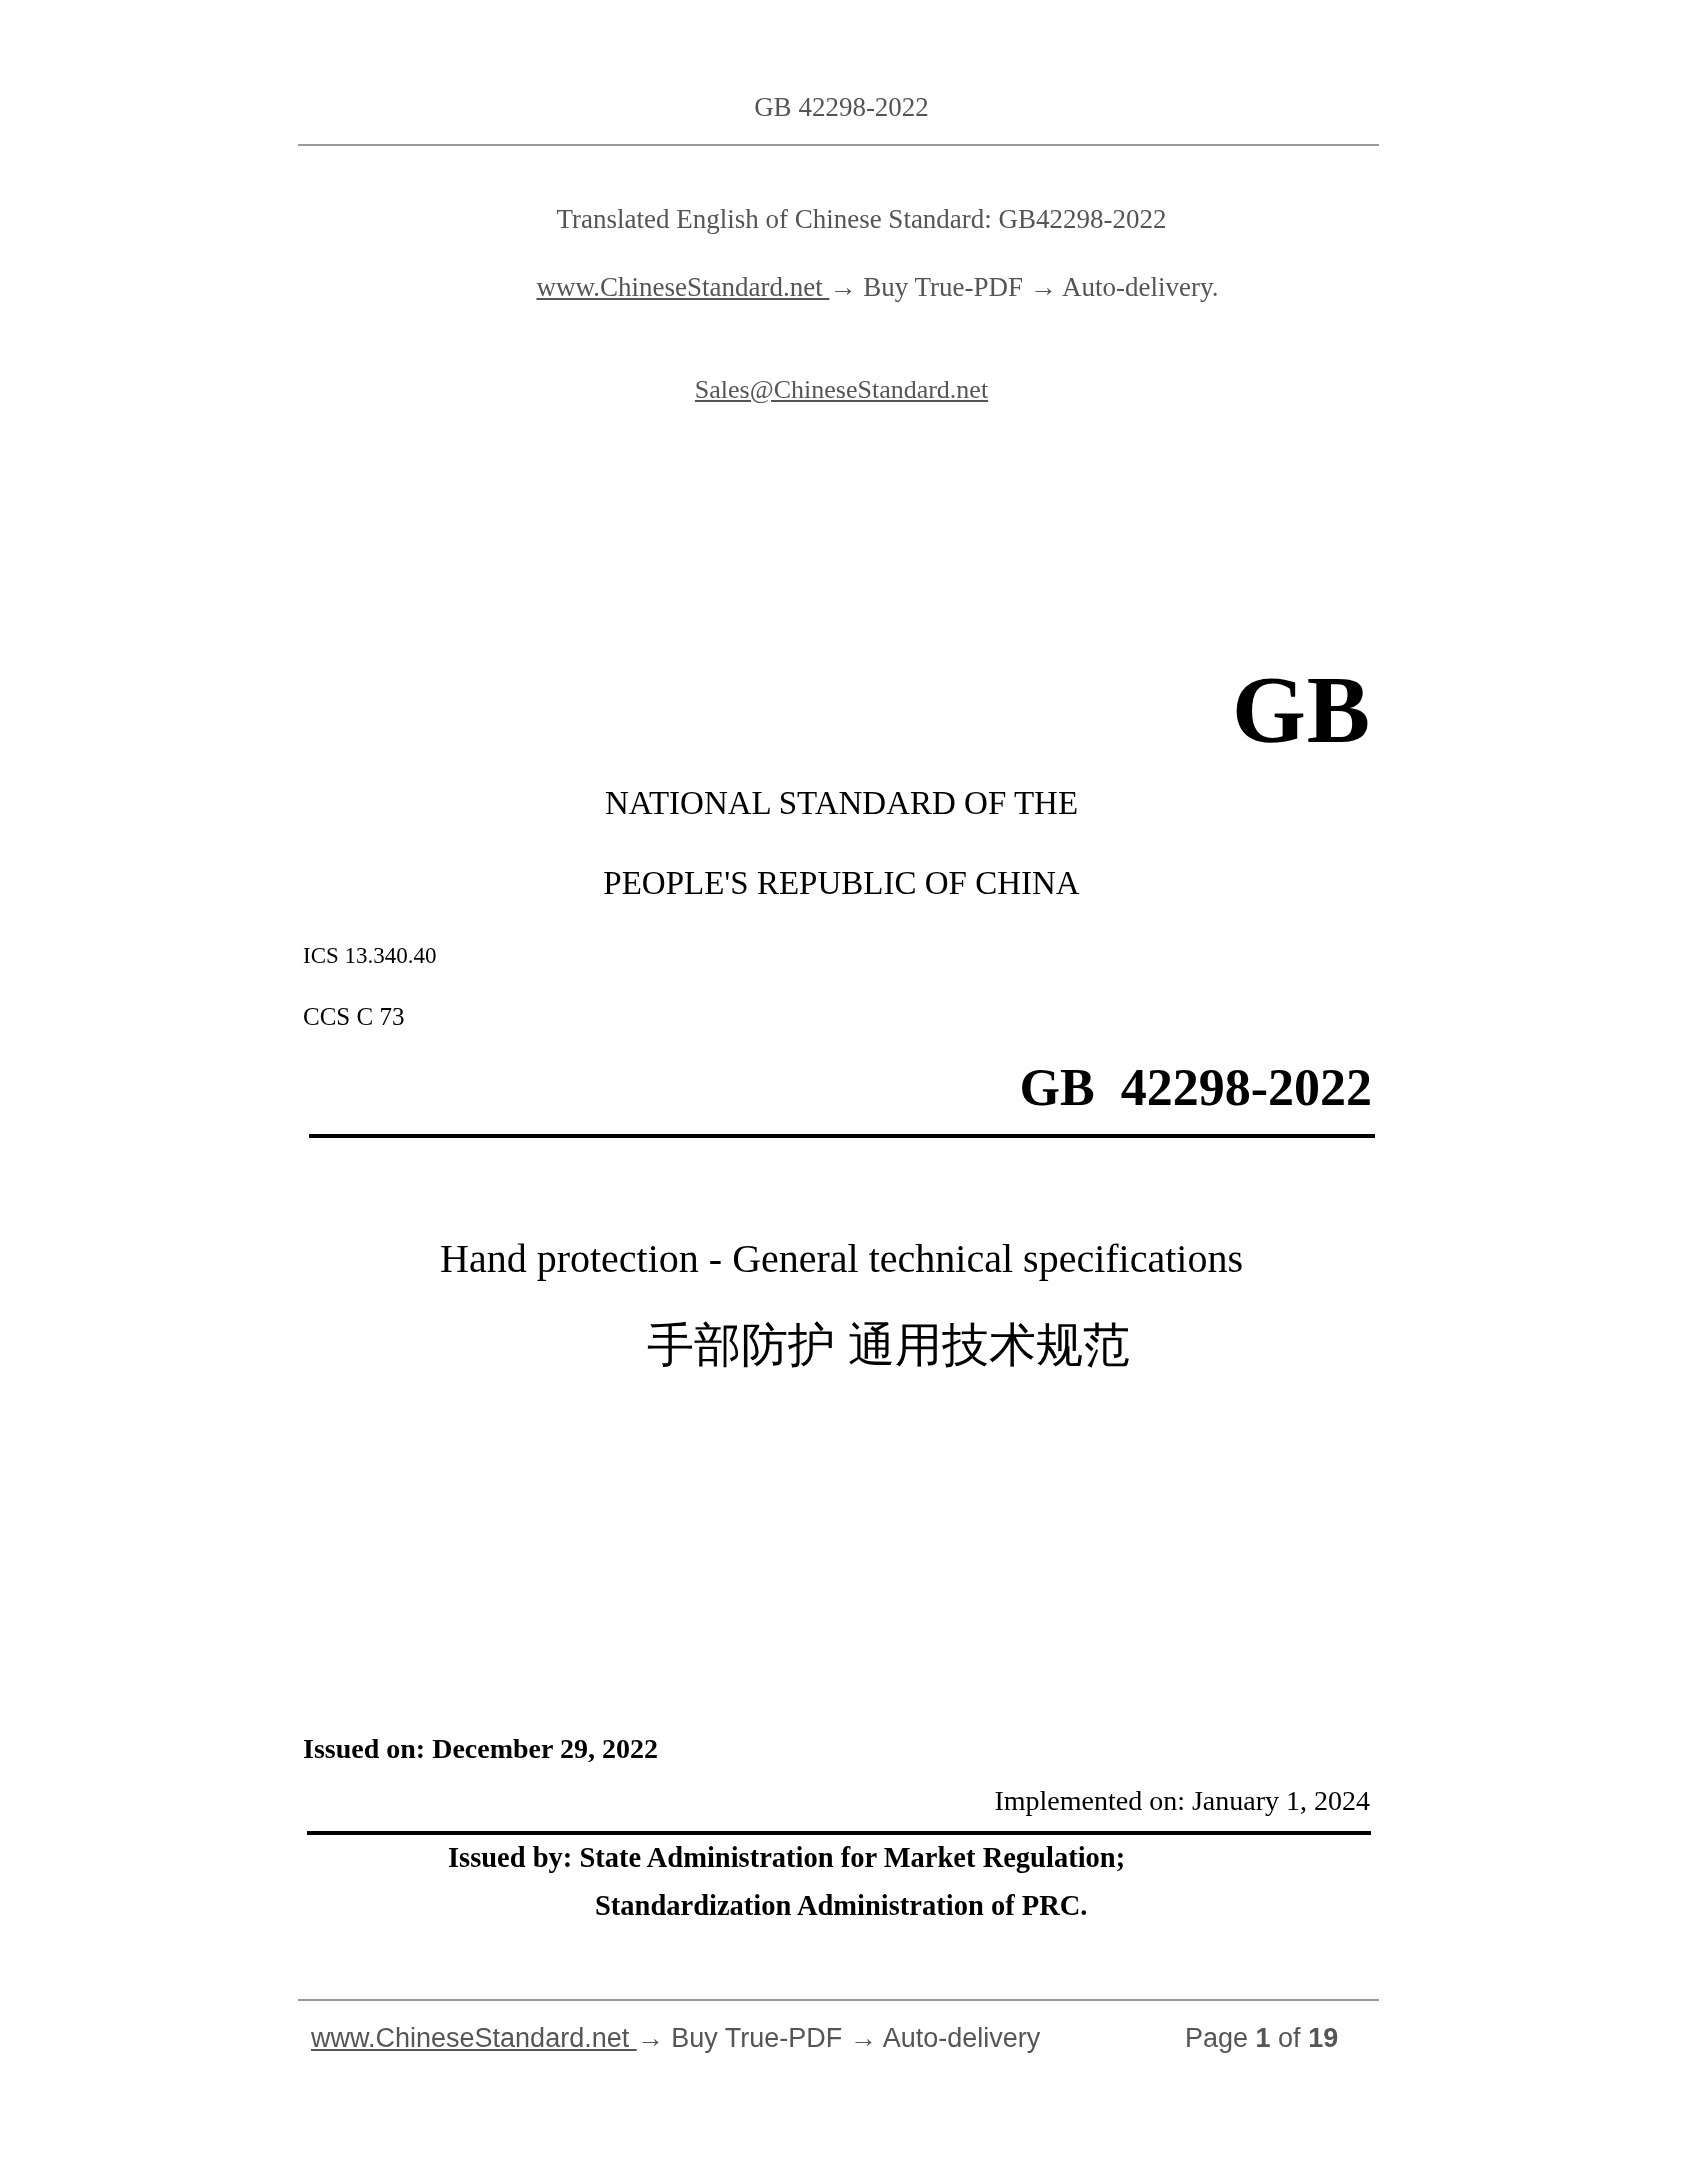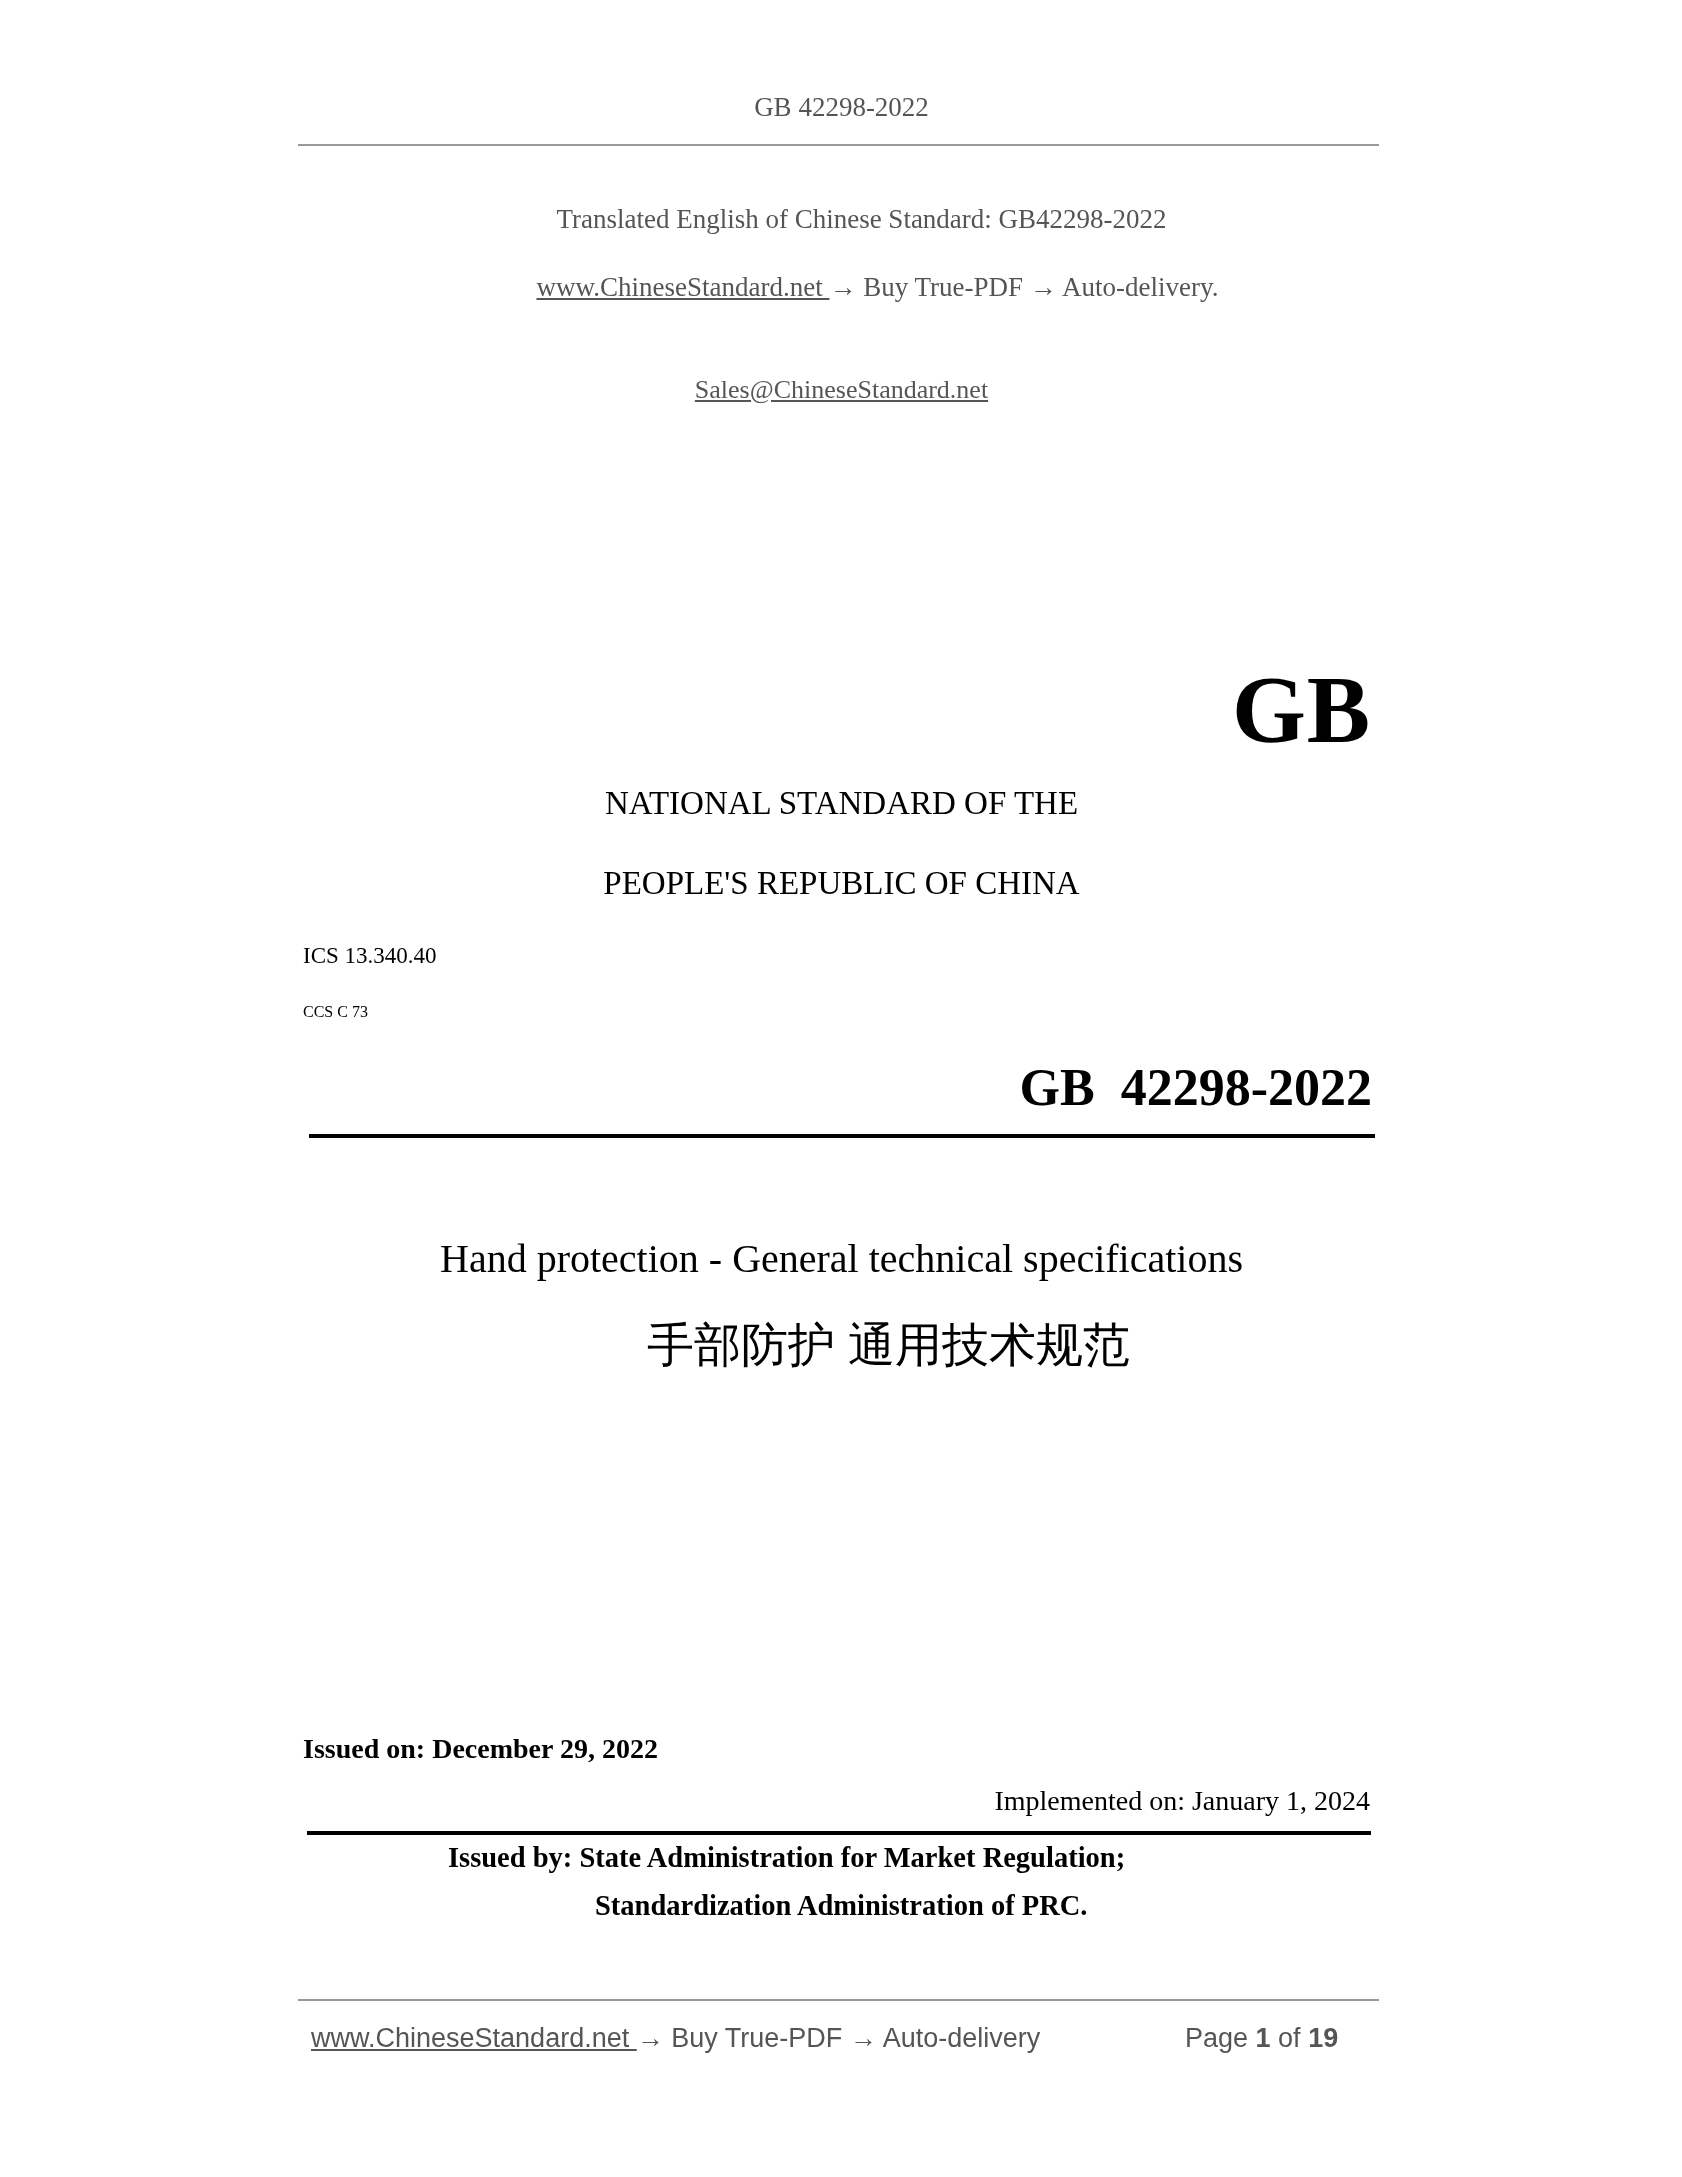--- a/index.html
+++ b/index.html
@@ -16,21 +16,21 @@
   #promo-line { top:272px; font-size:27px; color:#555555;margin-left:36px; }
   #promo-line a, #sales-link { color:#555555; text-decoration:underline; }
   #sales-line { top:327px; font-size:26px; color:#555555;margin-top:48px; }
 
   #gb-big { top:655px; right:312px; font-size:95px; font-weight:bold; color:#000; letter-spacing:0.9px; }
 
   #nat1 { top:785px; font-size:33px; color:#000; }
   #nat2 { top:865px; font-size:33px; color:#000; }
 
   #ics { top:943px; left:303px; font-size:23px; color:#000; }
-  #ccs { top:1003px; left:303px; font-size:16px; color:#000; }
+  #ccs { top:1003px; left:303px; font-size:25px; color:#000; }
 
   #std-code { top:1058px; right:311px; font-size:52px; font-weight:bold; color:#000; white-space:pre; }
   #thick-rule { top:1134px; left:309px; width:1066px; height:4.3px; background:#000; }
 
   #title-en { top:1235px; font-size:40px; font-weight:normal; color:#000; }
   #title-zh { top:1314px; font-size:47px; color:#000;padding-left:47px; }
 
   #issued-on { top:1733px; left:303px; font-size:28px; font-weight:bold; color:#000; }
   #implemented-on { top:1785px; right:313px; font-size:28px; font-weight:normal; color:#000; }
   #issue-rule { top:1831px; left:307px; width:1064px; height:3.5px; background:#000; }

